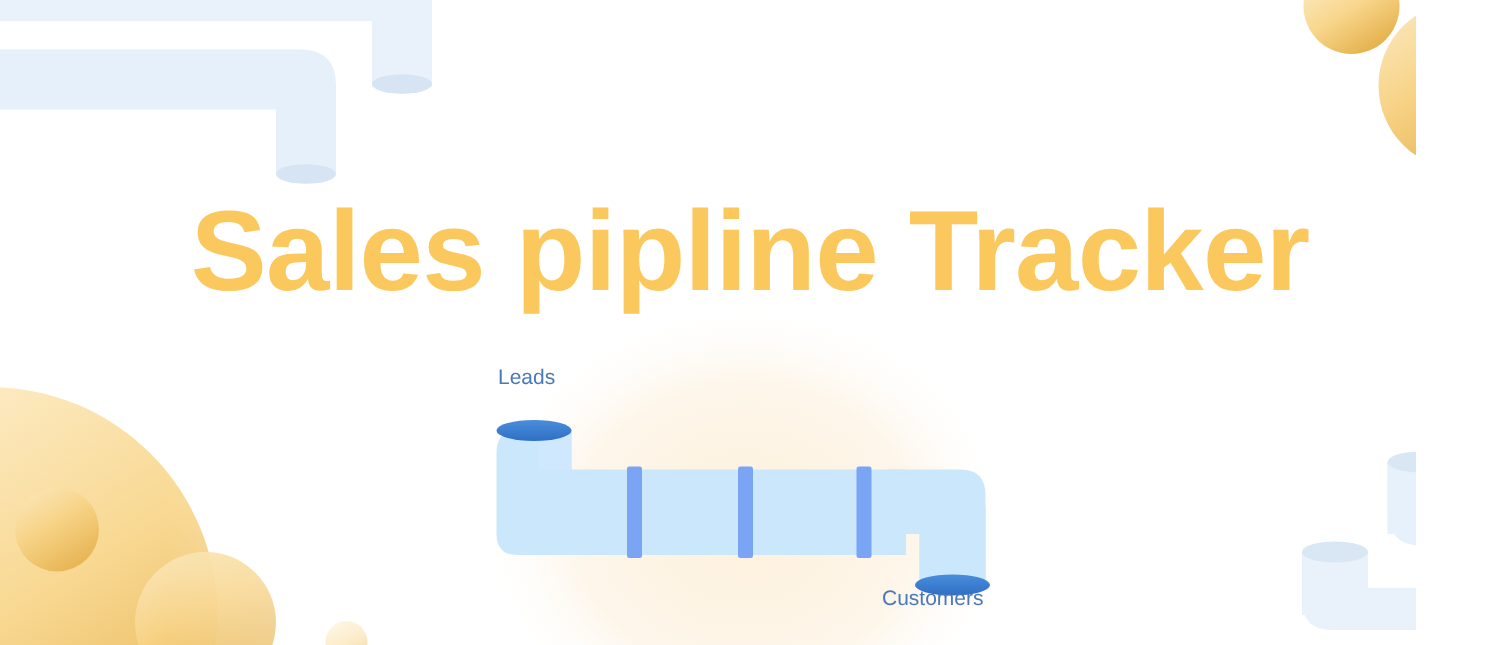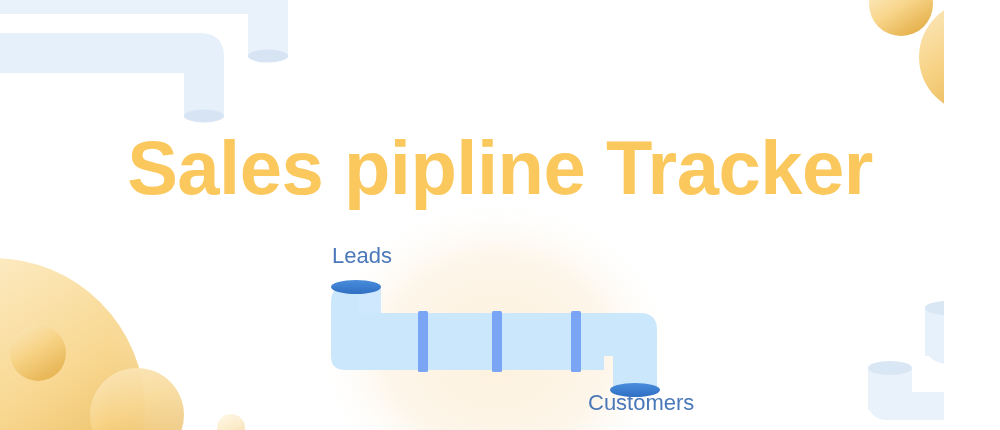--- a/index.html
+++ b/index.html
@@ -41,21 +41,21 @@
     font-size: 76px;
     line-height: 1;
     letter-spacing: -0.5px;
     color: #fbc85e;
     white-space: nowrap;
     margin: 0;
   }
   .pipe-label {
     position: absolute;
     font-family: "Liberation Sans", sans-serif;
-    font-size: 22px;
+    font-size: 14px;
     font-weight: normal;
     color: #4a78b8;
     white-space: nowrap;
     z-index: 7;
   }
   #label-leads { left: 332px; top: 243px; }
   #label-customers { left: 588px; top: 390px; }
 </style>
 </head>
 <body>

